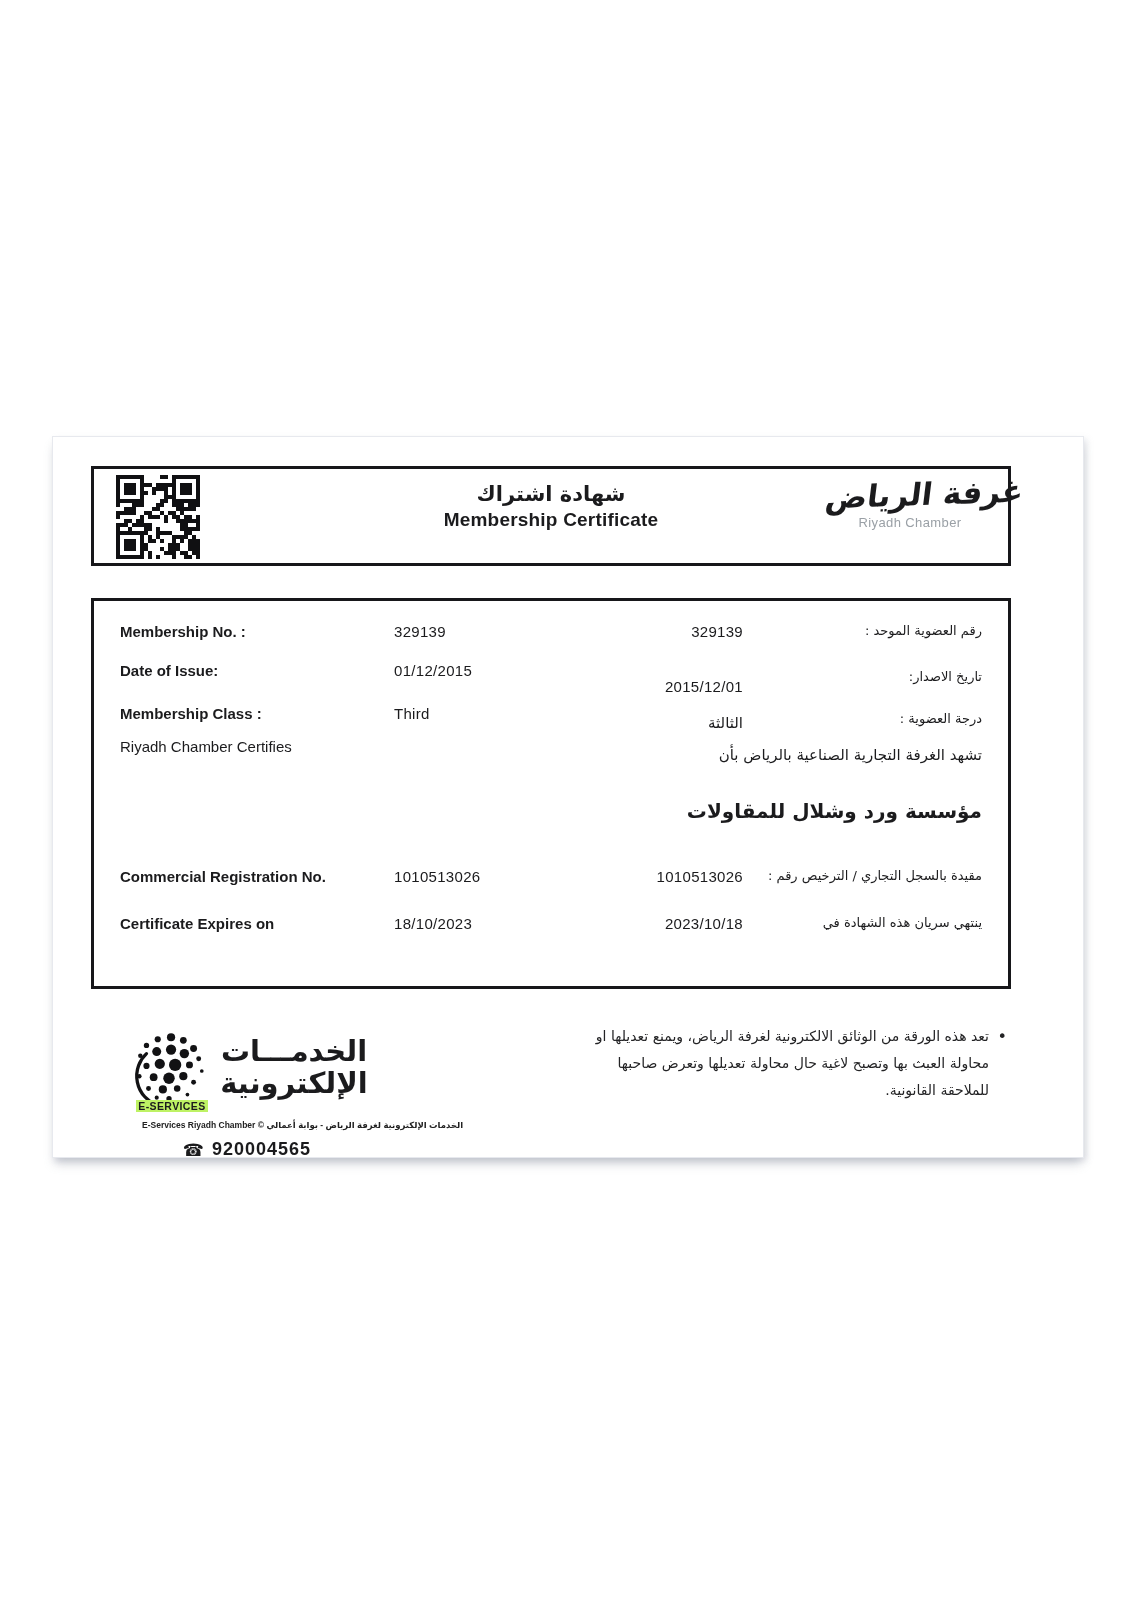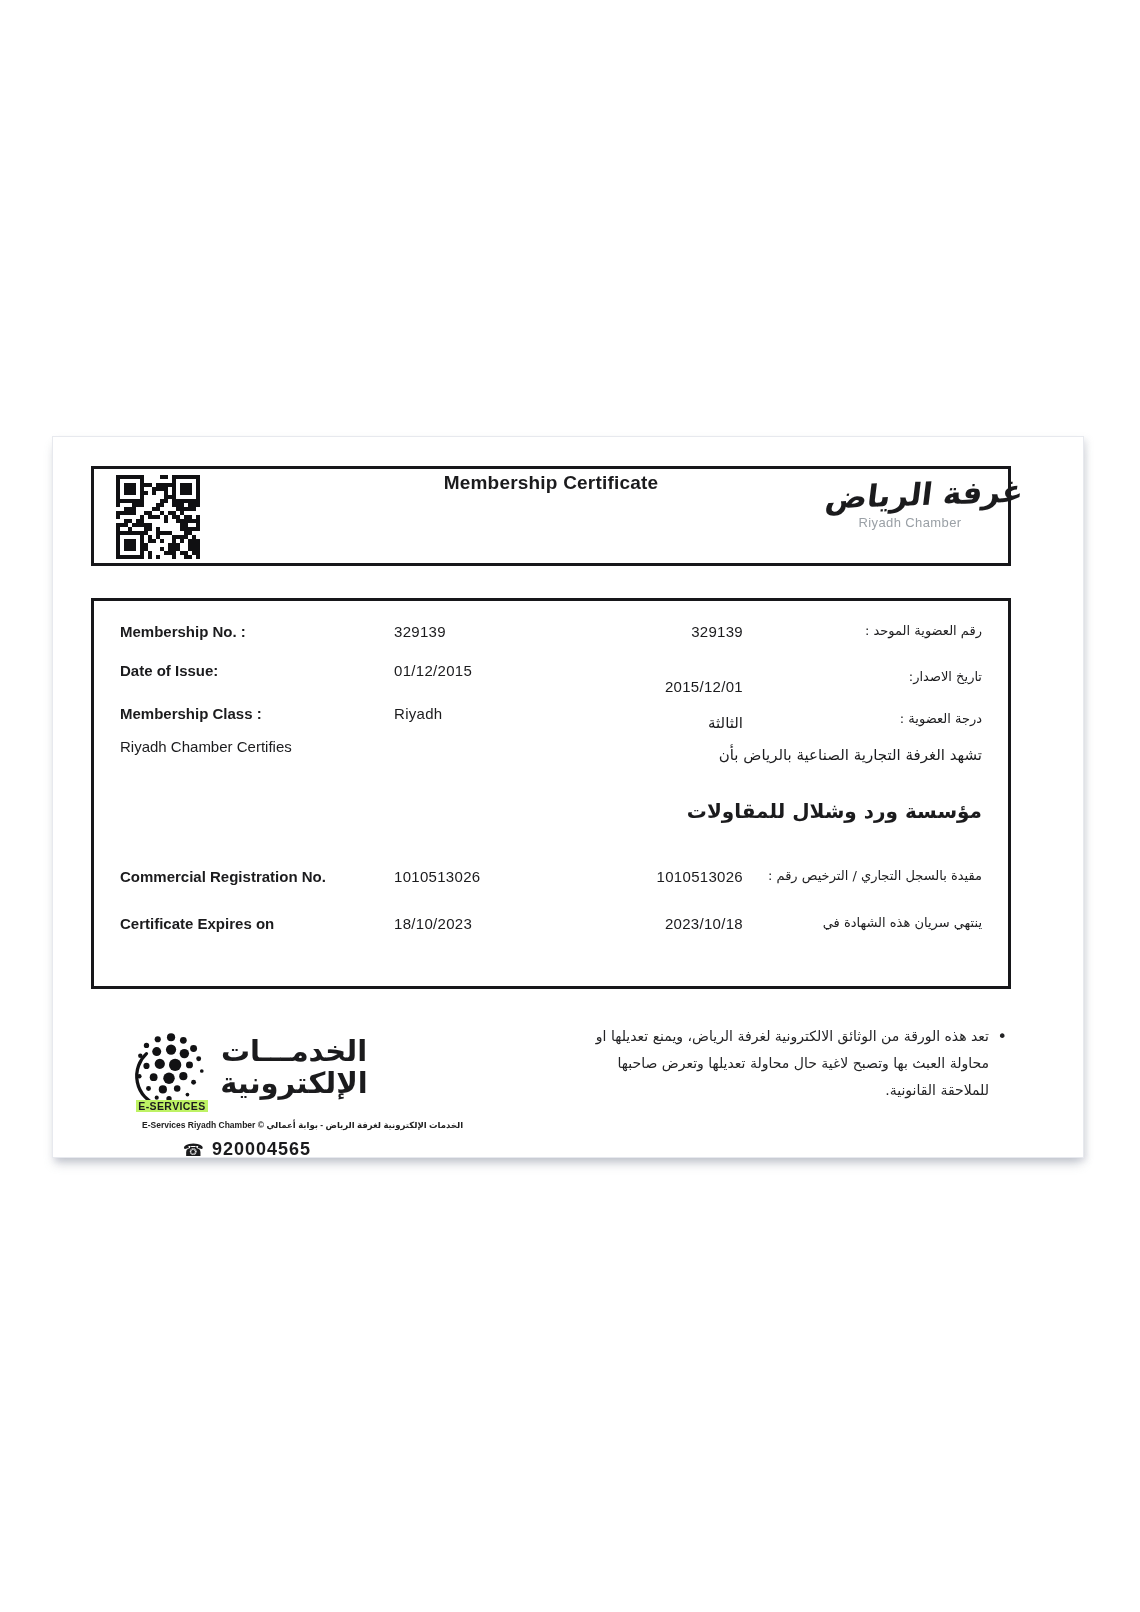--- a/index.html
+++ b/index.html
@@ -216,20 +216,21 @@
         <rect x="4" y="4" width="20" height="20" fill="#fff"></rect>
         <rect x="8" y="8" width="12" height="12" fill="#101012"></rect>
         <rect x="56" y="0" width="28" height="28" fill="#101012"></rect>
         <rect x="60" y="4" width="20" height="20" fill="#fff"></rect>
         <rect x="64" y="8" width="12" height="12" fill="#101012"></rect>
         <rect x="0" y="56" width="28" height="28" fill="#101012"></rect>
         <rect x="4" y="60" width="20" height="20" fill="#fff"></rect>
         <rect x="8" y="64" width="12" height="12" fill="#101012"></rect>
       </svg>
     <div class="titles">
+      <span class="title-ar">شهادة اشتراك</span>
       <span class="title-en">Membership Certificate</span>
     </div>
     <div class="logo">
       <span class="logo-callig">غرفة الرياض</span>
       <span class="logo-caption">Riyadh Chamber</span>
     </div>
   </div>
 
   <div class="mbox">
 
@@ -242,21 +243,21 @@
 
     <div class="row r2">
       <span class="len">Date of Issue:</span>
       <span class="ven">01/12/2015</span>
       <span class="var">2015/12/01</span>
       <span class="lar">تاريخ الاصدار:</span>
     </div>
 
     <div class="row r3">
       <span class="len">Membership Class :</span>
-      <span class="ven">Riyadh</span>
+      <span class="ven">Third</span>
       <span class="var">الثالثة</span>
       <span class="lar">درجة العضوية :</span>
     </div>
 
     <div class="row r4">
       <span class="len">Riyadh Chamber Certifies</span>
       <span class="lar">تشهد الغرفة التجارية الصناعية بالرياض بأن</span>
     </div>
 
     <div class="company">مؤسسة ورد وشلال للمقاولات</div>

